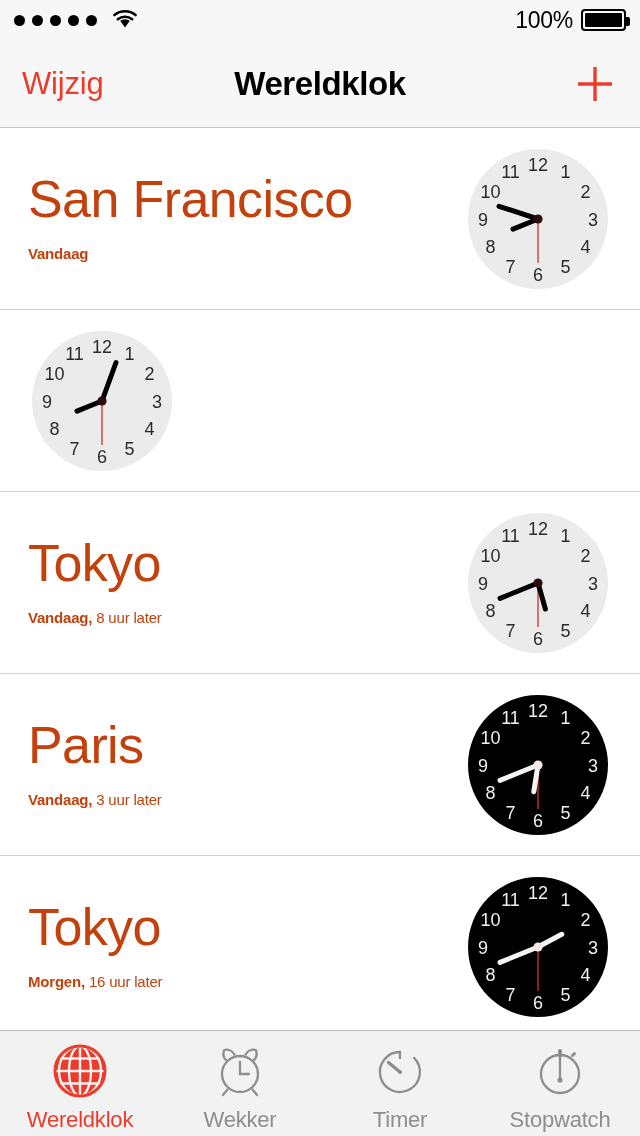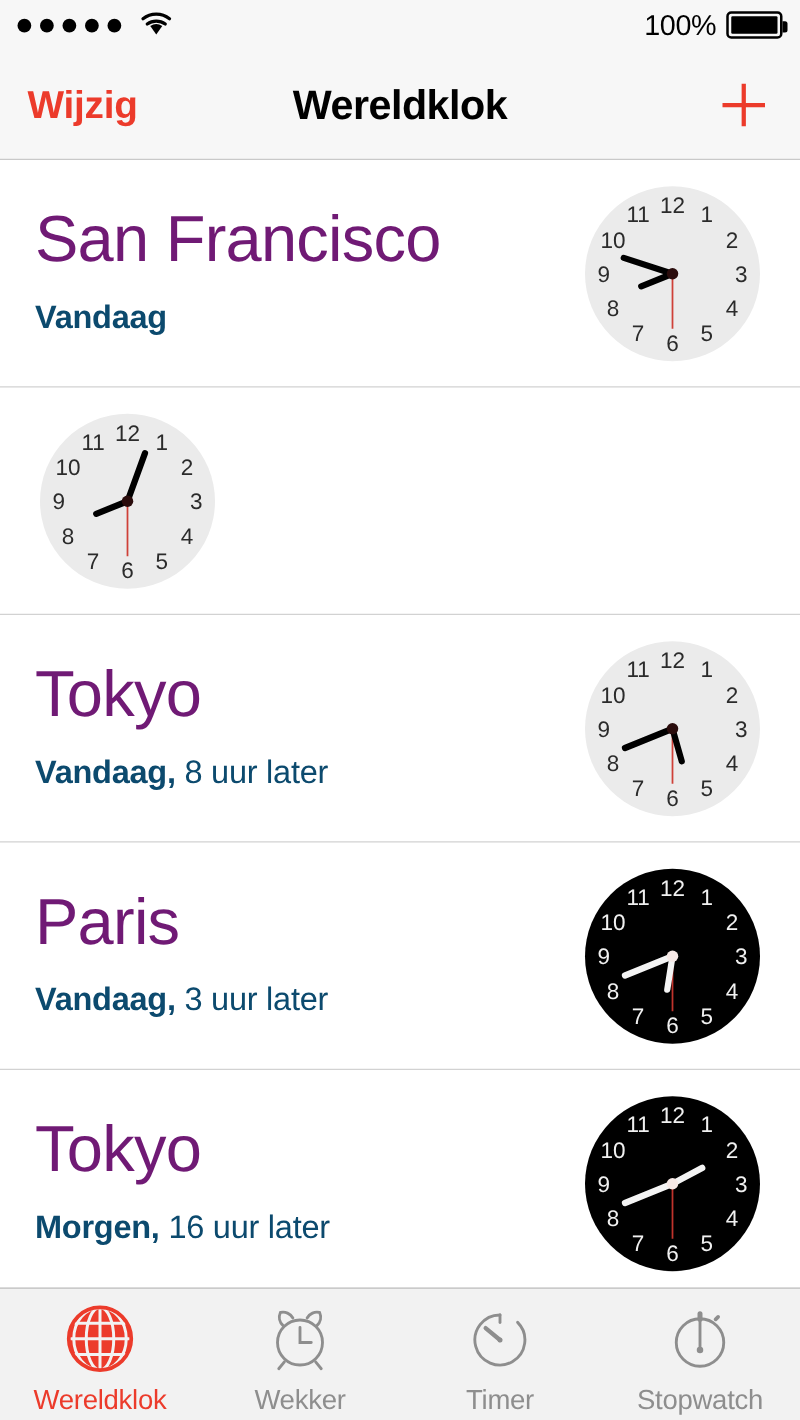--- a/index.html
+++ b/index.html
@@ -33,45 +33,45 @@
   }
   .batt > i { display:block; height:100%; background:#000; border-radius:1px; }
 
   
   .navbar {
     height:88px; background:#f7f7f7;
     border-bottom:1px solid #c9c9c9;
     display:flex; align-items:center; position:relative;
     padding:0 22px;
   }
-  .nav-edit { font-size:31px; color:#ec3b2b; font-weight:700; letter-spacing:-0.2px; }
+  .nav-edit { font-size:31px; color:#ec3b2b; font-weight:400; letter-spacing:-0.2px; }
   .nav-title {
     position:absolute; left:0; right:0; text-align:center;
     font-size:33px; font-weight:700; color:#000; letter-spacing:-0.4px;
     pointer-events:none;
   }
   .nav-add {
     margin-left:auto; position:relative; z-index:2;
     width:46px; height:46px; display:flex; align-items:center; justify-content:center;
   }
   .nav-add svg { display:block; }
 
   
   .list { background:#fff; }
   .row {
     height:182px; position:relative;
     border-bottom:1px solid #d2d2d2;
     display:flex; align-items:center; padding:0 28px;
   }
   .row-text { flex:1; min-width:0; padding-bottom:4px; }
   .city {
-    font-size:52px; font-weight:300; color:#701a75;
+    font-size:52px; font-weight:300; color:#c2410c;
     line-height:1.08; letter-spacing:-0.6px; white-space:nowrap;
   }
-  .sub { margin-top:18px; font-size:26px; color:#0c4a6e; letter-spacing:-0.2px; }
+  .sub { margin-top:18px; font-size:15px; color:#c2410c; letter-spacing:-0.2px; }
   .sub .day { font-weight:700; }
   .sub .offset { font-weight:400; }
 
   
   .clock { width:148px; height:148px; position:relative; flex:0 0 148px; }
   .clock svg { display:block; width:148px; height:148px; }
 
   
   .tabbar {
     position:absolute; left:0; bottom:0; width:640px; height:106px;

